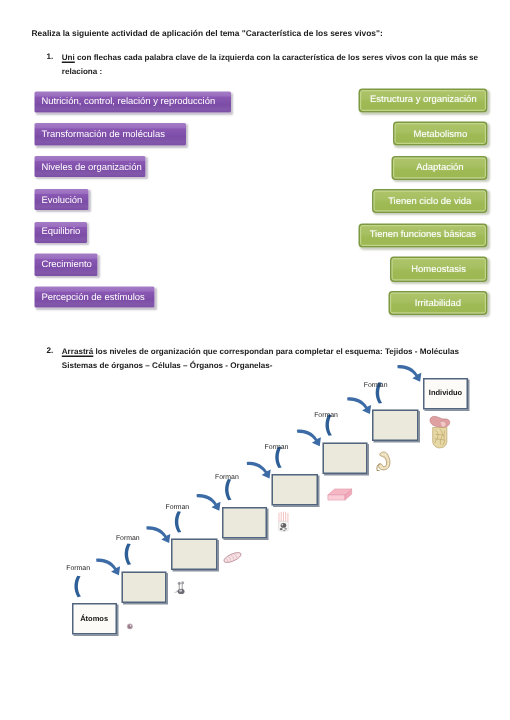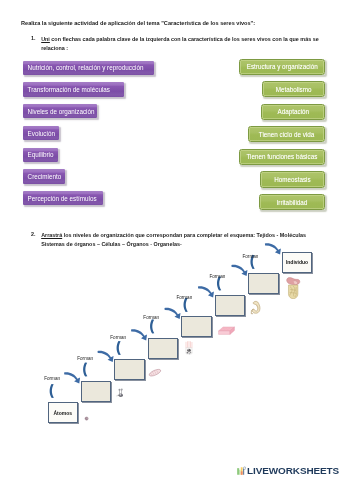--- a/index.html
+++ b/index.html
@@ -202,26 +202,13 @@
             <path d="M19 66 C27 68 36 66 45 70"></path>
           </g>
           <path d="M31 91 L31 95" stroke="#cfc7be" stroke-width="2.4"></path>
         </svg></div>
       <div class="forman" style="left: 242.5px; top: 253.92px;">Forman</div>
       <div class="dbox lab" style="left: 281.79px; top: 251.53px; width: 30.5px; height: 21.3px;">
         <span>Individuo</span>
       </div>
     </div>
 
-  <div class="logo" style="left:235.8px;top:465.5px;">
-    <svg class="mark" viewBox="0 0 44 41">
-      <g opacity="0.72">
-        <rect x="5" y="12" width="9" height="29" fill="#63b44c"></rect>
-        <rect x="15" y="19" width="4" height="22" fill="#79c65c"></rect>
-        <rect x="21" y="8" width="8" height="33" fill="#f5bb2a"></rect>
-        <rect x="21" y="26" width="8" height="15" fill="#e9582f"></rect>
-        <rect x="31" y="15" width="5" height="26" fill="#2f5079"></rect>
-        <circle cx="38" cy="12" r="5.4" fill="none" stroke="#2f5079" stroke-width="2.4"></circle>
-      </g>
-    </svg>
-    <span class="txt">LIVEWORKSHEETS</span>
-  </div>
 </div>
 
 </body></html>

